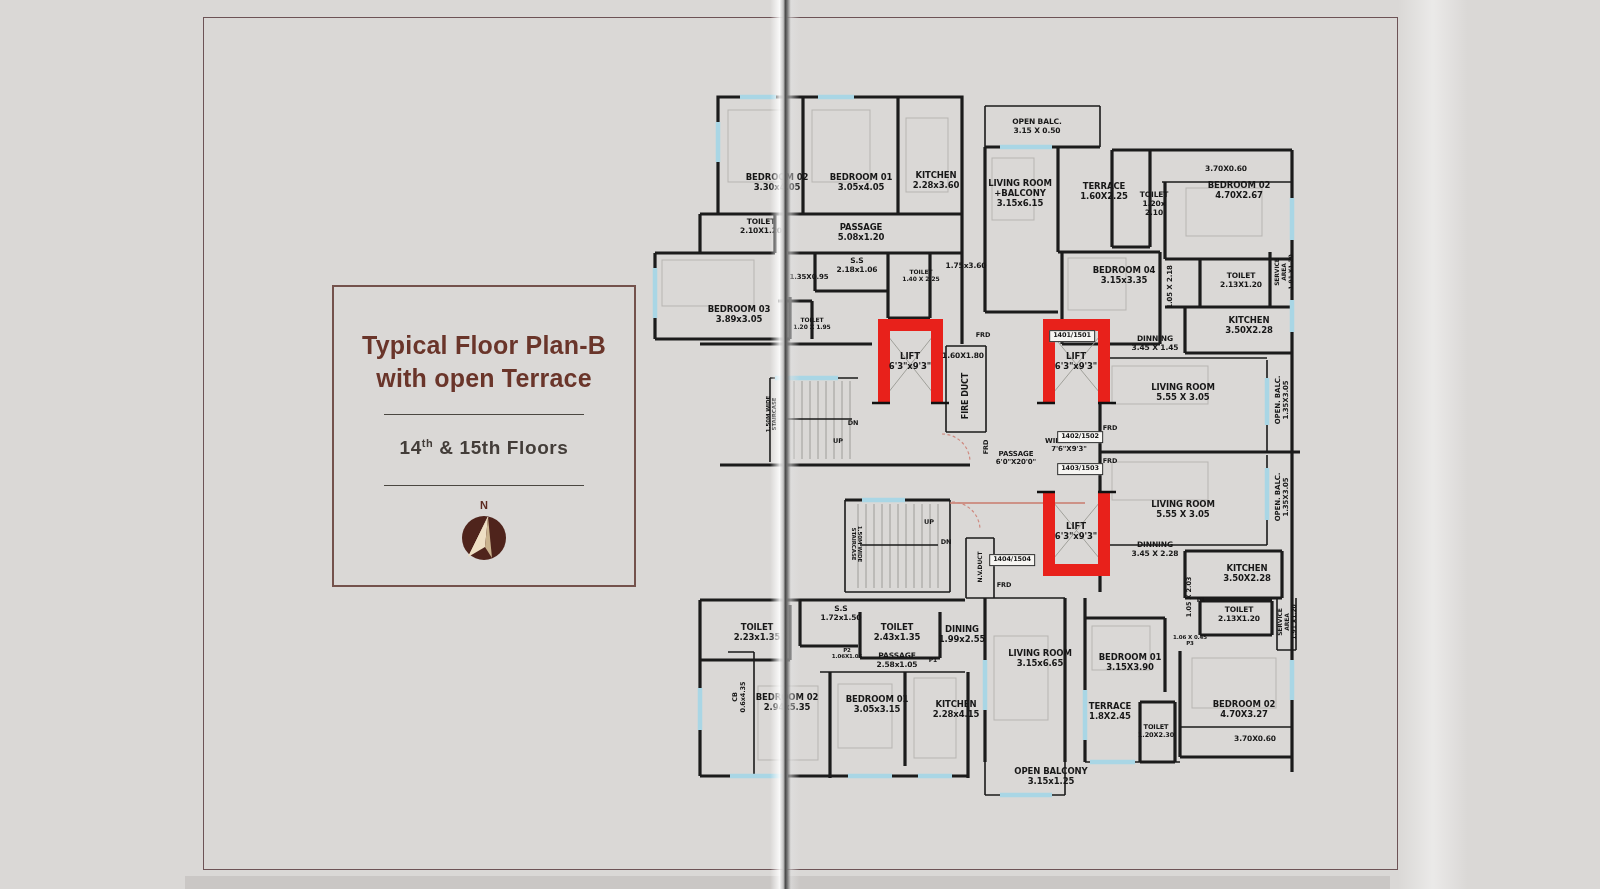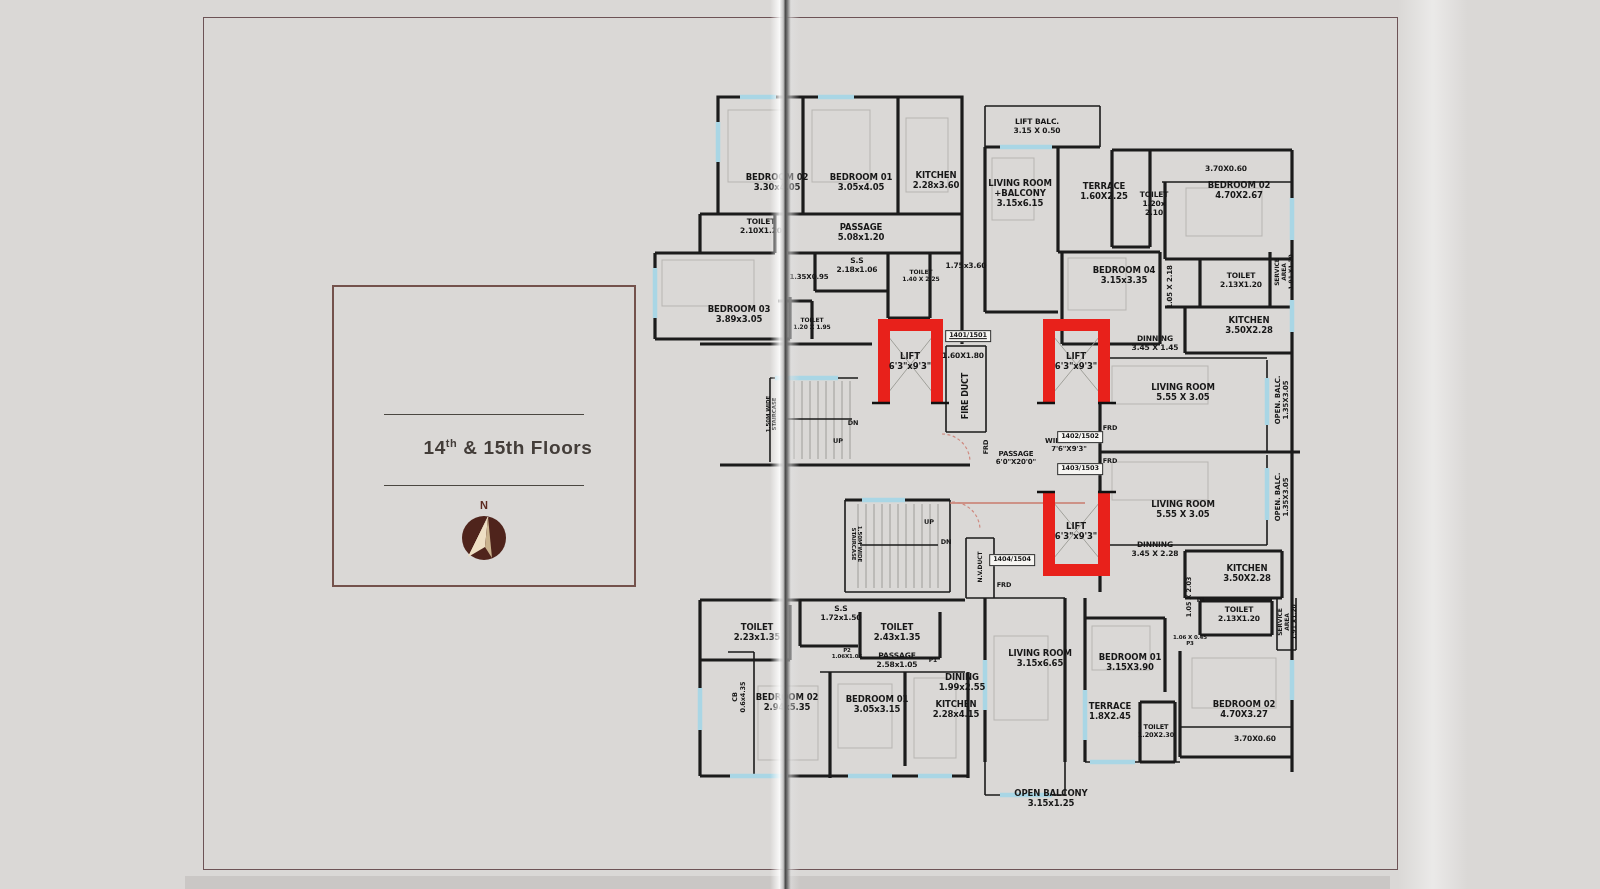--- a/index.html
+++ b/index.html
@@ -5,21 +5,21 @@
   html,body{margin:0;padding:0;}
   body{width:1600px;height:889px;overflow:hidden;background:#d8d6d4;font-family:"DejaVu Sans",sans-serif;}
   #root{position:relative;width:1600px;height:889px;background:#dad8d6;}
   .page-border{position:absolute;left:203px;top:17px;width:1193px;height:851px;border:1.5px solid #6d5356;pointer-events:none;}
   .right-sheen{position:absolute;left:1398px;top:0;width:70px;height:889px;background:linear-gradient(90deg,rgba(255,255,255,0),rgba(255,255,255,0.45),rgba(255,255,255,0));pointer-events:none;}
   .bottom-smudge{position:absolute;left:185px;top:876px;width:1205px;height:13px;background:rgba(90,85,78,0.12);}
   
   .title-panel{position:absolute;left:332px;top:285px;width:300px;height:298px;border:2px solid #74524c;}
   .panel-title{position:absolute;left:0;top:42px;width:100%;text-align:center;font-family:"Liberation Sans",sans-serif;font-size:25px;line-height:1.32;font-weight:600;color:#6a352a;letter-spacing:0.2px;}
   .panel-div{position:absolute;left:50px;width:200px;border-top:1.7px solid #4a4741;}
-  .panel-sub{position:absolute;left:0;top:150px;width:100%;text-align:center;font-family:"Liberation Sans",sans-serif;font-size:19px;font-weight:700;color:#433d39;letter-spacing:0.6px;padding-left:24px;}
+  .panel-sub{position:absolute;left:0;top:150px;width:100%;text-align:center;font-family:"Liberation Sans",sans-serif;font-size:19px;font-weight:700;color:#433d39;letter-spacing:0.6px;}
   .panel-sub sup{font-size:11px;}
   .compass{position:absolute;left:0;top:212px;width:100%;text-align:center;}
   .compass .n{font-family:"Liberation Sans",sans-serif;font-size:11px;font-weight:700;color:#5c2a20;}
   
   .plan-svg{position:absolute;left:0;top:0;width:1600px;height:889px;}
   #labels-layer{position:absolute;left:0;top:0;width:1600px;height:889px;pointer-events:none;}
   .plan-label{position:absolute;font-size:8.5px;font-weight:700;color:#171717;text-align:center;line-height:1.18;white-space:nowrap;letter-spacing:-0.1px;transform-origin:center;}
   .plan-label span{display:block;}
   .plan-label.boxed{background:#f6f5f2;border:1px solid #2b2b2b;padding:0 3px;font-size:6.5px;line-height:1.5;}
   .fold{position:absolute;left:766px;top:0;width:34px;height:889px;pointer-events:none;
@@ -27,20 +27,24 @@
 </style>
 </head>
 <body>
 
 <div id="root">
   <div class="page-border"></div>
   <div class="right-sheen"></div>
   <div class="bottom-smudge"></div>
 
   <div class="title-panel">
+    <div class="panel-title">
+      <span>Typical Floor Plan-B</span>
+      <span>with open Terrace</span>
+    </div>
     <div class="panel-div" style="top:127px"></div>
     <div class="panel-sub"><span>14</span><sup>th</sup><span> &amp; 15th Floors</span></div>
     <div class="panel-div" style="top:198px"></div>
     <div class="compass">
       <div class="n">N</div>
       <svg width="52" height="52" viewBox="0 0 52 52">
         <circle cx="26" cy="27" r="22" fill="#4f241c"></circle>
         <polygon points="30,6 10,46 27,36" fill="#eedfc4"></polygon>
         <polygon points="30,6 27,36 34,47" fill="#c9b28d"></polygon>
         <line x1="30" y1="6" x2="11" y2="45" stroke="#eedfc4" stroke-width="1"></line>
@@ -93,21 +97,21 @@
       </div>
       <div class="plan-label" style="left: 861px; top: 182px; transform: translate(-50%, -50%);">
         <span>BEDROOM 01</span>
         <span>3.05x4.05</span>
       </div>
       <div class="plan-label" style="left: 936px; top: 180px; transform: translate(-50%, -50%);">
         <span>KITCHEN</span>
         <span>2.28x3.60</span>
       </div>
       <div class="plan-label" style="left: 1037px; top: 127px; font-size: 7.5px; transform: translate(-50%, -50%);">
-        <span>LIFT BALC.</span>
+        <span>OPEN BALC.</span>
         <span>3.15 X 0.50</span>
       </div>
       <div class="plan-label" style="left: 1020px; top: 193px; transform: translate(-50%, -50%);">
         <span>LIVING ROOM</span>
         <span>+BALCONY</span>
         <span>3.15x6.15</span>
       </div>
       <div class="plan-label" style="left: 1104px; top: 191px; transform: translate(-50%, -50%);">
         <span>TERRACE</span>
         <span>1.60X2.25</span>
@@ -180,21 +184,21 @@
       </div>
       <div class="plan-label" style="left: 963px; top: 356px; font-size: 7.5px; transform: translate(-50%, -50%);">
         <span>1.60X1.80</span>
       </div>
       <div class="plan-label" style="left: 966px; top: 396px; font-size: 8px; transform: translate(-50%, -50%) rotate(-90deg);">
         <span>FIRE DUCT</span>
       </div>
       <div class="plan-label" style="left: 983px; top: 336px; font-size: 6.5px; transform: translate(-50%, -50%);">
         <span>FRD</span>
       </div>
-      <div class="plan-label boxed" style="left: 968px; top: 336px; transform: translate(-50%, -50%); text-decoration: underline;">
+      <div class="plan-label boxed" style="left: 1072px; top: 336px; transform: translate(-50%, -50%);">
         <span>1401/1501</span>
       </div>
       <div class="plan-label" style="left: 1076px; top: 361px; transform: translate(-50%, -50%);">
         <span>LIFT</span>
         <span>6'3"x9'3"</span>
       </div>
       <div class="plan-label" style="left: 1155px; top: 344px; font-size: 7.5px; transform: translate(-50%, -50%);">
         <span>DINNING</span>
         <span>3.45 X 1.45</span>
       </div>
@@ -302,21 +306,21 @@
         <span>2.23x1.35</span>
       </div>
       <div class="plan-label" style="left: 841px; top: 614px; font-size: 7.5px; transform: translate(-50%, -50%);">
         <span>S.S</span>
         <span>1.72x1.50</span>
       </div>
       <div class="plan-label" style="left: 897px; top: 632px; transform: translate(-50%, -50%);">
         <span>TOILET</span>
         <span>2.43x1.35</span>
       </div>
-      <div class="plan-label" style="left: 962px; top: 634px; transform: translate(-50%, -50%); margin-top: 48px;">
+      <div class="plan-label" style="left: 962px; top: 634px; transform: translate(-50%, -50%);">
         <span>DINING</span>
         <span>1.99x2.55</span>
       </div>
       <div class="plan-label" style="left: 847px; top: 653px; font-size: 5.5px; transform: translate(-50%, -50%);">
         <span>P2</span>
         <span>1.06X1.05</span>
       </div>
       <div class="plan-label" style="left: 897px; top: 661px; font-size: 7.5px; transform: translate(-50%, -50%);">
         <span>PASSAGE</span>
         <span>2.58x1.05</span>
@@ -356,20 +360,20 @@
         <span>TOILET</span>
         <span>1.20X2.30</span>
       </div>
       <div class="plan-label" style="left: 1244px; top: 709px; transform: translate(-50%, -50%);">
         <span>BEDROOM 02</span>
         <span>4.70X3.27</span>
       </div>
       <div class="plan-label" style="left: 1255px; top: 739px; font-size: 7.5px; transform: translate(-50%, -50%);">
         <span>3.70X0.60</span>
       </div>
-      <div class="plan-label" style="left: 1051px; top: 798px; transform: translate(-50%, -50%);">
+      <div class="plan-label" style="left: 1051px; top: 776px; transform: translate(-50%, -50%);">
         <span>OPEN BALCONY</span>
         <span>3.15x1.25</span>
       </div>
     </div>
 
   <div class="fold"></div>
 </div>
 
 </body></html>

